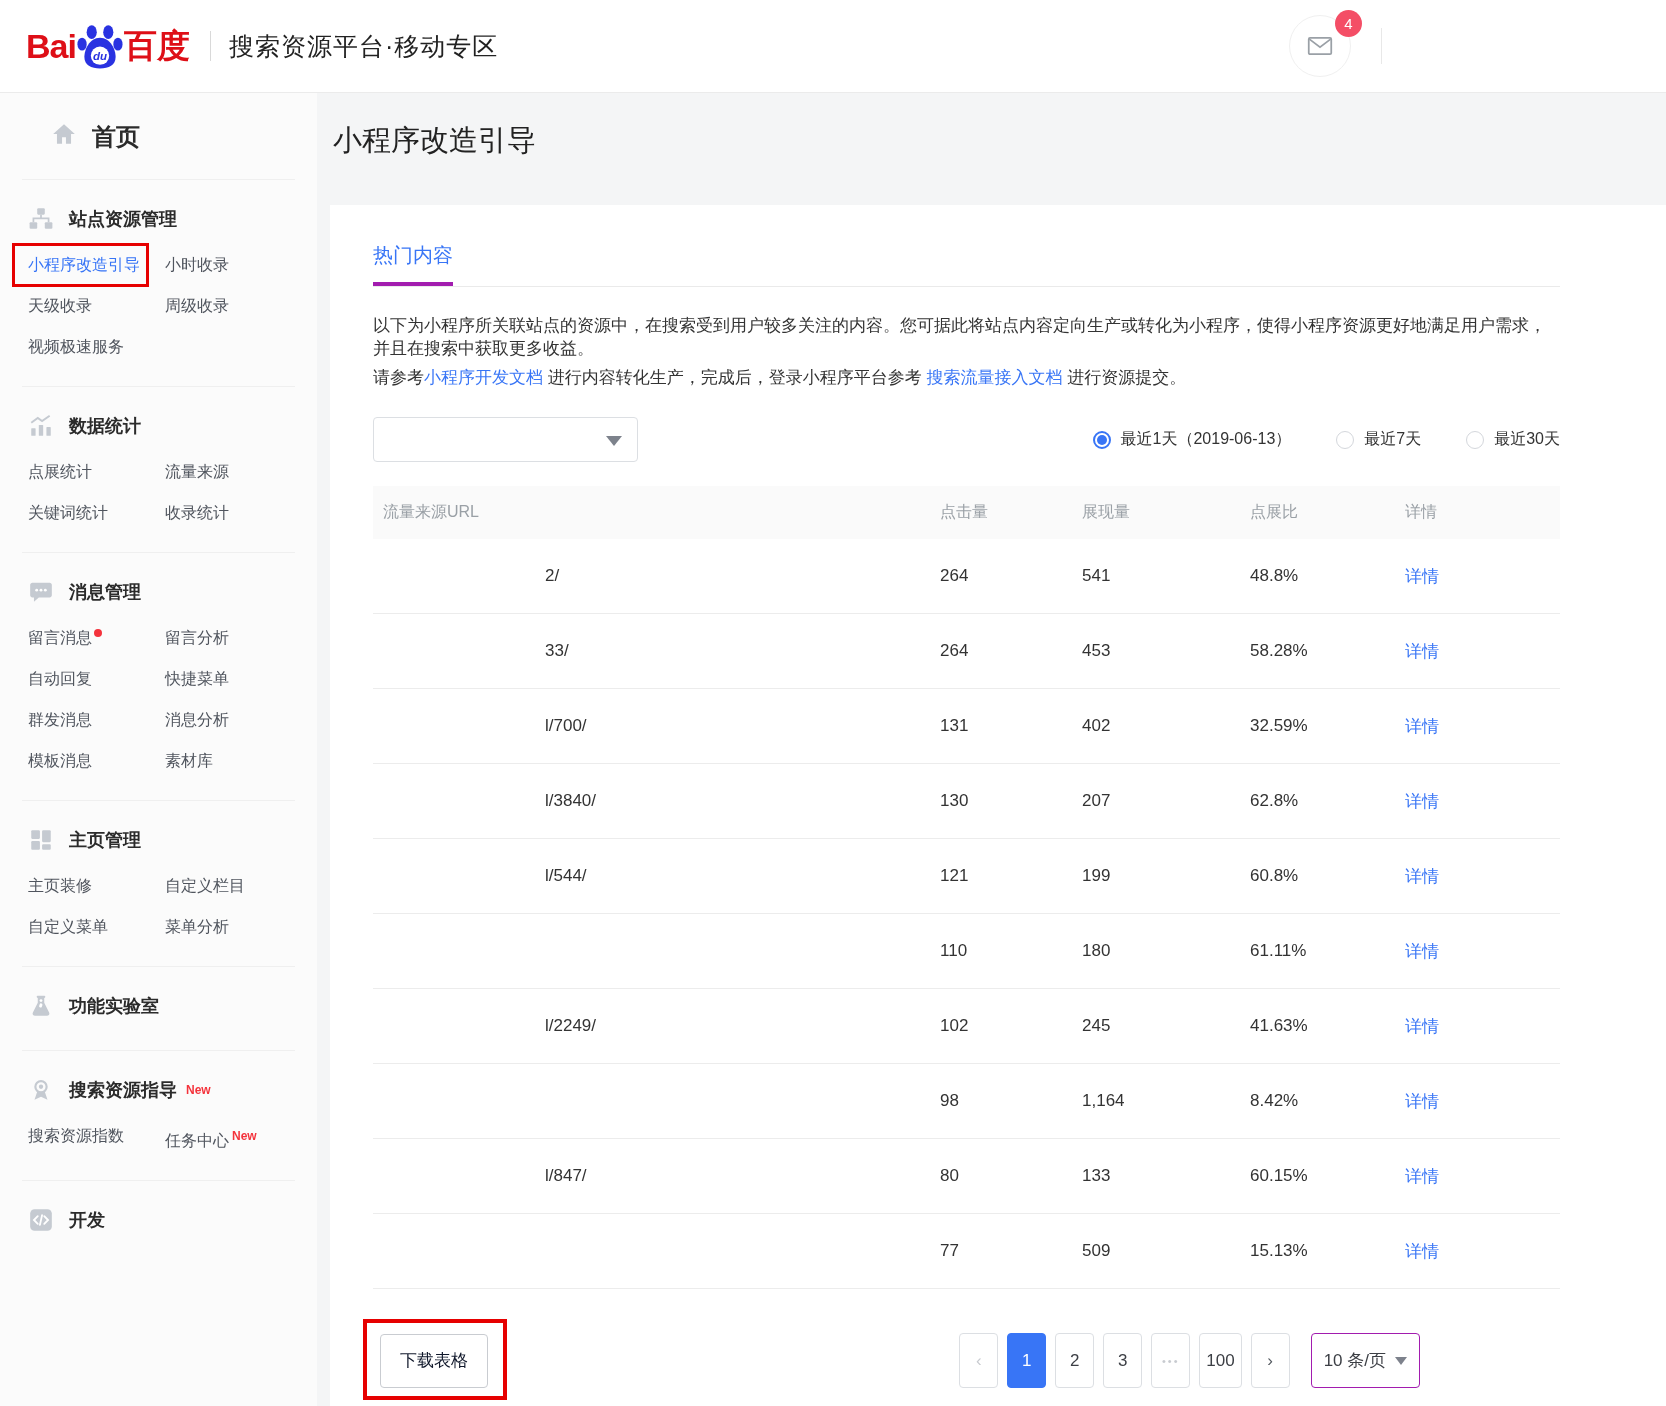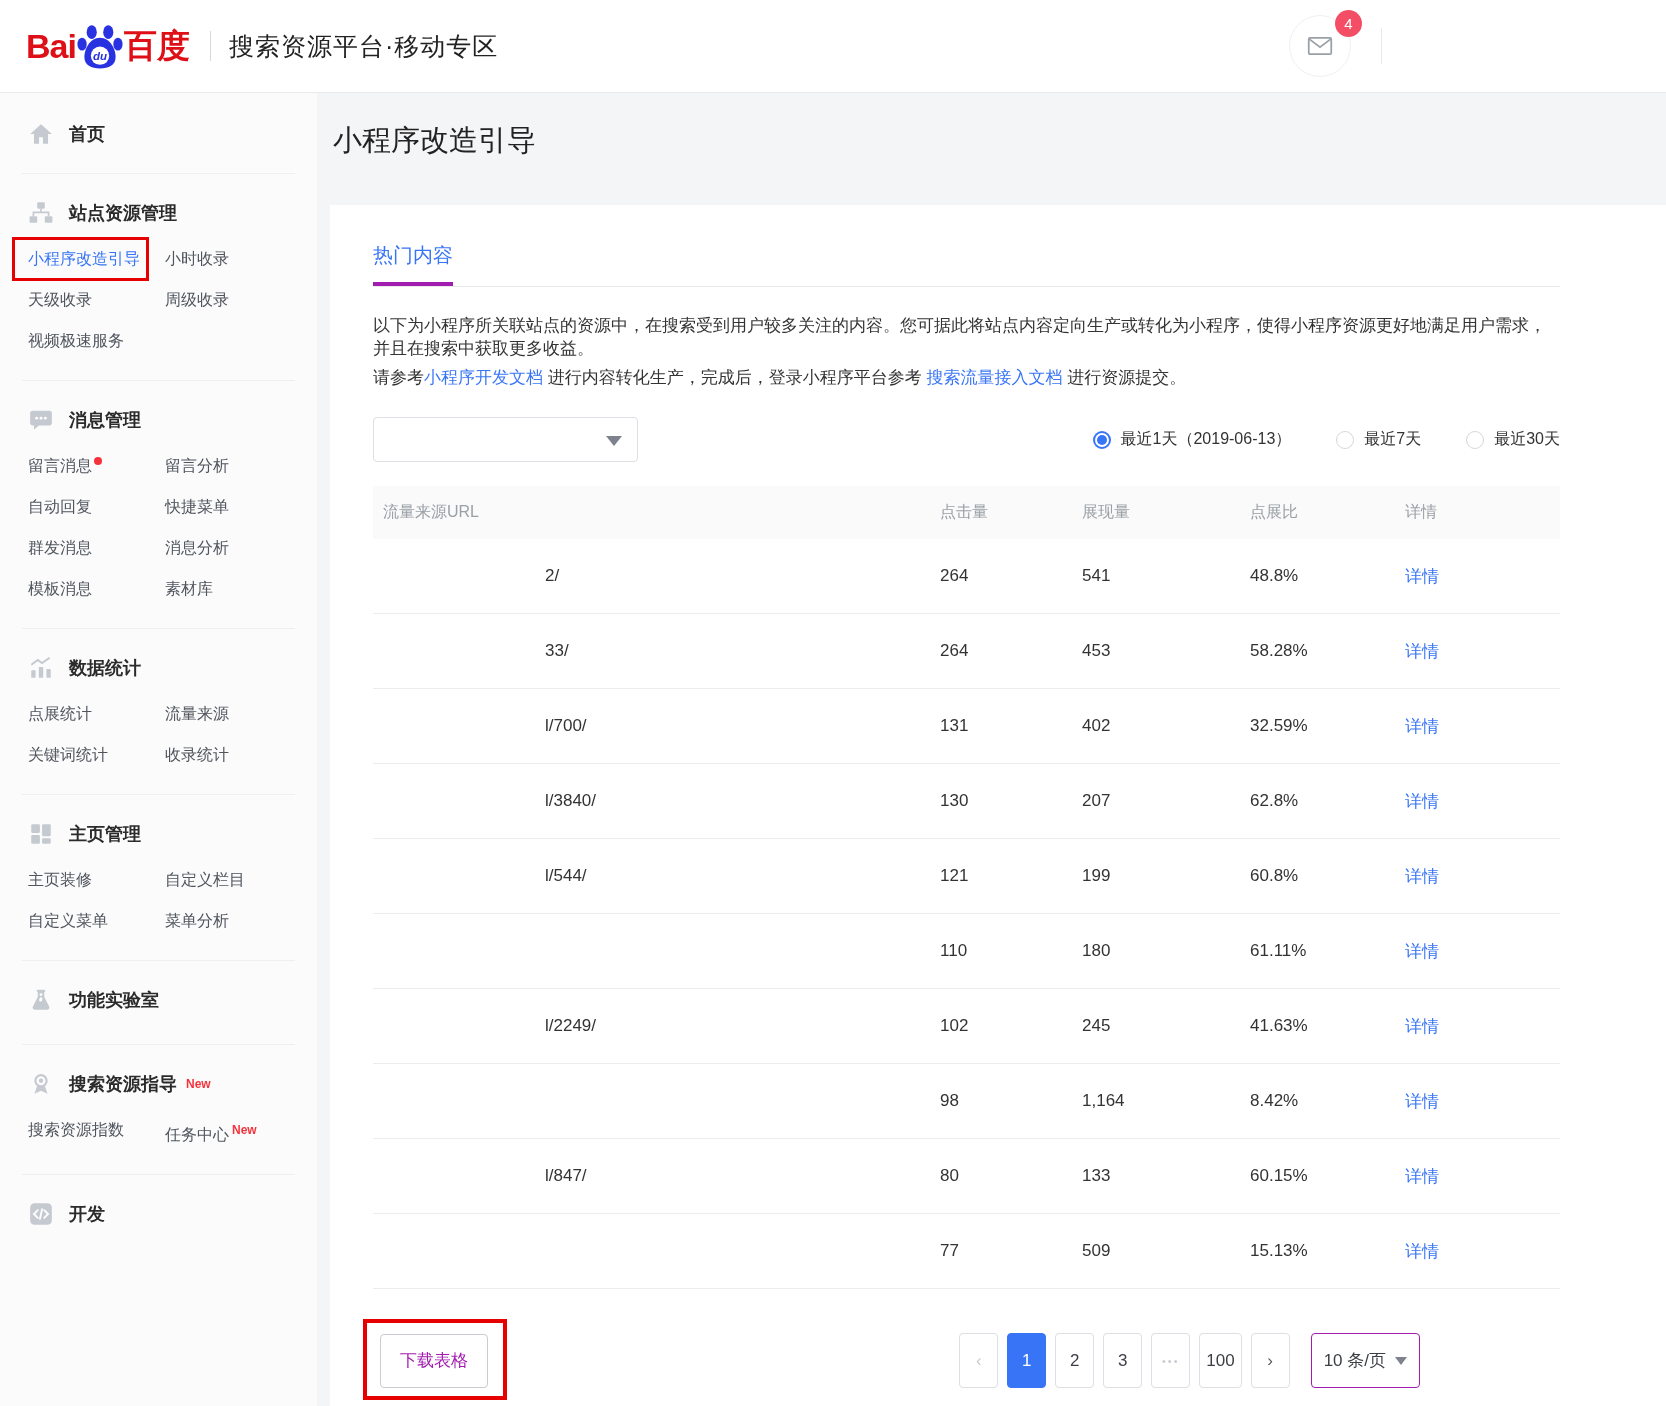--- a/index.html
+++ b/index.html
@@ -26,22 +26,22 @@
     border-radius:14px; background:#f44e66; color:#fff; font-size:15px;
     display:flex; align-items:center; justify-content:center; padding:0 7px; }
   .top-divider { width:1px; height:36px; background:#e8e8e8; margin-left:30px; }
 
   
   .bodywrap { display:flex; height:1313px; }
   .sidebar { width:317px; background:#fbfbfb; flex:none; overflow:hidden; }
   .main { flex:1; background:#f4f5f6; display:flex; flex-direction:column; overflow:hidden; }
 
   
-  .side-home { display:flex; align-items:center; gap:15px; padding:28px 0 26px 28px;
-    font-size:18px; font-weight:bold; color:#2b2b2b; cursor:pointer; }
+  .side-home { display:flex; gap:15px; padding:28px 0 26px 28px;
+    font-size:24px; font-weight:bold; color:#2b2b2b; cursor:pointer;margin-left:23px; }
   .side-sec { border-top:1px solid #efefef; margin:0 22px; padding:26px 0 8px 6px; }
   .sec-head { display:flex; align-items:center; gap:15px; font-size:18px;
     font-weight:bold; color:#2b2b2b; margin-bottom:23px; }
   .sec-items { display:grid; grid-template-columns:137px auto; }
   .side-item { font-size:16px; color:#50555e; margin-bottom:21px; width:fit-content;
     position:relative; cursor:pointer; line-height:20px; white-space:nowrap; }
   .side-item.active { color:#3875f6; }
   .side-item.annotated::after { content:""; position:absolute; left:-16px; right:-9px;
     top:-12px; bottom:-12px; border:3px solid #e60000; pointer-events:none; }
   .sup-new { color:#f4333c; font-size:12px; vertical-align:super; margin-left:3px; font-weight:bold; }
@@ -75,21 +75,21 @@
   .trow { display:grid; grid-template-columns:557px 142px 168px 155px 1fr; align-items:center; }
   .thead { height:53px; background:#fafafa; color:#9aa0a6; font-size:16px; }
   .trow.data { height:75px; border-bottom:1px solid #ececec; font-size:17px; color:#333; }
   .td { padding-left:10px; }
   .td.url .frag { margin-left:162px; }
   .detail-link { color:#3875f6; cursor:pointer; text-decoration:none; }
 
   .footer-row { margin-top:44px; display:flex; align-items:center; }
   .download-wrap { position:relative; margin-left:7px; }
   .download-btn { width:108px; height:54px; border:1px solid #c9ccd1; border-radius:4px;
-    background:#fff; font-size:17px; color:#a21caf; cursor:pointer;
+    background:#fff; font-size:17px; color:#0f172a; cursor:pointer;
     font-family:inherit; }
   .download-wrap::before { content:""; position:absolute; left:-17px; right:-19px;
     top:-15px; bottom:-12px; border:4px solid #e60000; pointer-events:none; }
   .pager { margin-left:auto; margin-right:140px; display:flex; align-items:center; gap:9px; }
   .pg { min-width:39px; height:55px; border:1px solid #dcdfe3; border-radius:4px; background:#fff;
     font-size:17px; color:#3c3f45; display:flex; align-items:center; justify-content:center;
     cursor:pointer; padding:0 6px; }
   .pg.active { background:#3875f6; border-color:#3875f6; color:#fff; }
   .pg.prev { color:#c8cbd0; }
   .pg.next { color:#555a61; }
@@ -160,56 +160,56 @@
         <span class="side-item">小时收录</span>
         <span class="side-item">天级收录</span>
         <span class="side-item">周级收录</span>
         <span class="side-item">视频极速服务</span>
       </div>
     </div>
 
     <div class="side-sec">
       <div class="sec-head">
         <svg class="sicon" viewBox="0 0 24 24">
+          <g fill="#c5cad1">
+            <rect x="3" y="14" width="4" height="7" rx="0.5"></rect>
+            <rect x="10" y="11" width="4" height="10" rx="0.5"></rect>
+            <rect x="17" y="13" width="4" height="8" rx="0.5"></rect>
+          </g>
+          <path d="M3 9 L9 4.5 L13 7.5 L20 2.5" fill="none" stroke="#c5cad1" stroke-width="1.8"></path>
+        </svg>
+        <span>数据统计</span>
+      </div>
+      <div class="sec-items">
+        <span class="side-item">点展统计</span>
+        <span class="side-item">流量来源</span>
+        <span class="side-item">关键词统计</span>
+        <span class="side-item">收录统计</span>
+      </div>
+    </div>
+
+    <div class="side-sec">
+      <div class="sec-head">
+        <svg class="sicon" viewBox="0 0 24 24">
           <path d="M4 3.5 H20 C21 3.5 22 4.5 22 5.5 V15 C22 16 21 17 20 17 H10 L5.5 21 V17 H4 C3 17 2 16 2 15 V5.5 C2 4.5 3 3.5 4 3.5Z" fill="#c5cad1"></path>
           <circle cx="8" cy="10.3" r="1.3" fill="#fff"></circle>
           <circle cx="12" cy="10.3" r="1.3" fill="#fff"></circle>
           <circle cx="16" cy="10.3" r="1.3" fill="#fff"></circle>
         </svg>
         <span>消息管理</span>
       </div>
       <div class="sec-items">
         <span class="side-item"><span>留言消息</span><span class="unread-dot"></span></span>
         <span class="side-item">留言分析</span>
         <span class="side-item">自动回复</span>
         <span class="side-item">快捷菜单</span>
         <span class="side-item">群发消息</span>
         <span class="side-item">消息分析</span>
         <span class="side-item">模板消息</span>
         <span class="side-item">素材库</span>
-      </div>
-    </div>
-
-    <div class="side-sec">
-      <div class="sec-head">
-        <svg class="sicon" viewBox="0 0 24 24">
-          <g fill="#c5cad1">
-            <rect x="3" y="14" width="4" height="7" rx="0.5"></rect>
-            <rect x="10" y="11" width="4" height="10" rx="0.5"></rect>
-            <rect x="17" y="13" width="4" height="8" rx="0.5"></rect>
-          </g>
-          <path d="M3 9 L9 4.5 L13 7.5 L20 2.5" fill="none" stroke="#c5cad1" stroke-width="1.8"></path>
-        </svg>
-        <span>数据统计</span>
-      </div>
-      <div class="sec-items">
-        <span class="side-item">点展统计</span>
-        <span class="side-item">流量来源</span>
-        <span class="side-item">关键词统计</span>
-        <span class="side-item">收录统计</span>
       </div>
     </div>
 
     <div class="side-sec">
       <div class="sec-head">
         <svg class="sicon" viewBox="0 0 24 24">
           <g fill="#c5cad1">
             <rect x="3" y="3" width="8" height="8" rx="1"></rect>
             <rect x="13" y="3" width="8" height="11" rx="1"></rect>
             <rect x="3" y="13" width="8" height="8" rx="1"></rect>

